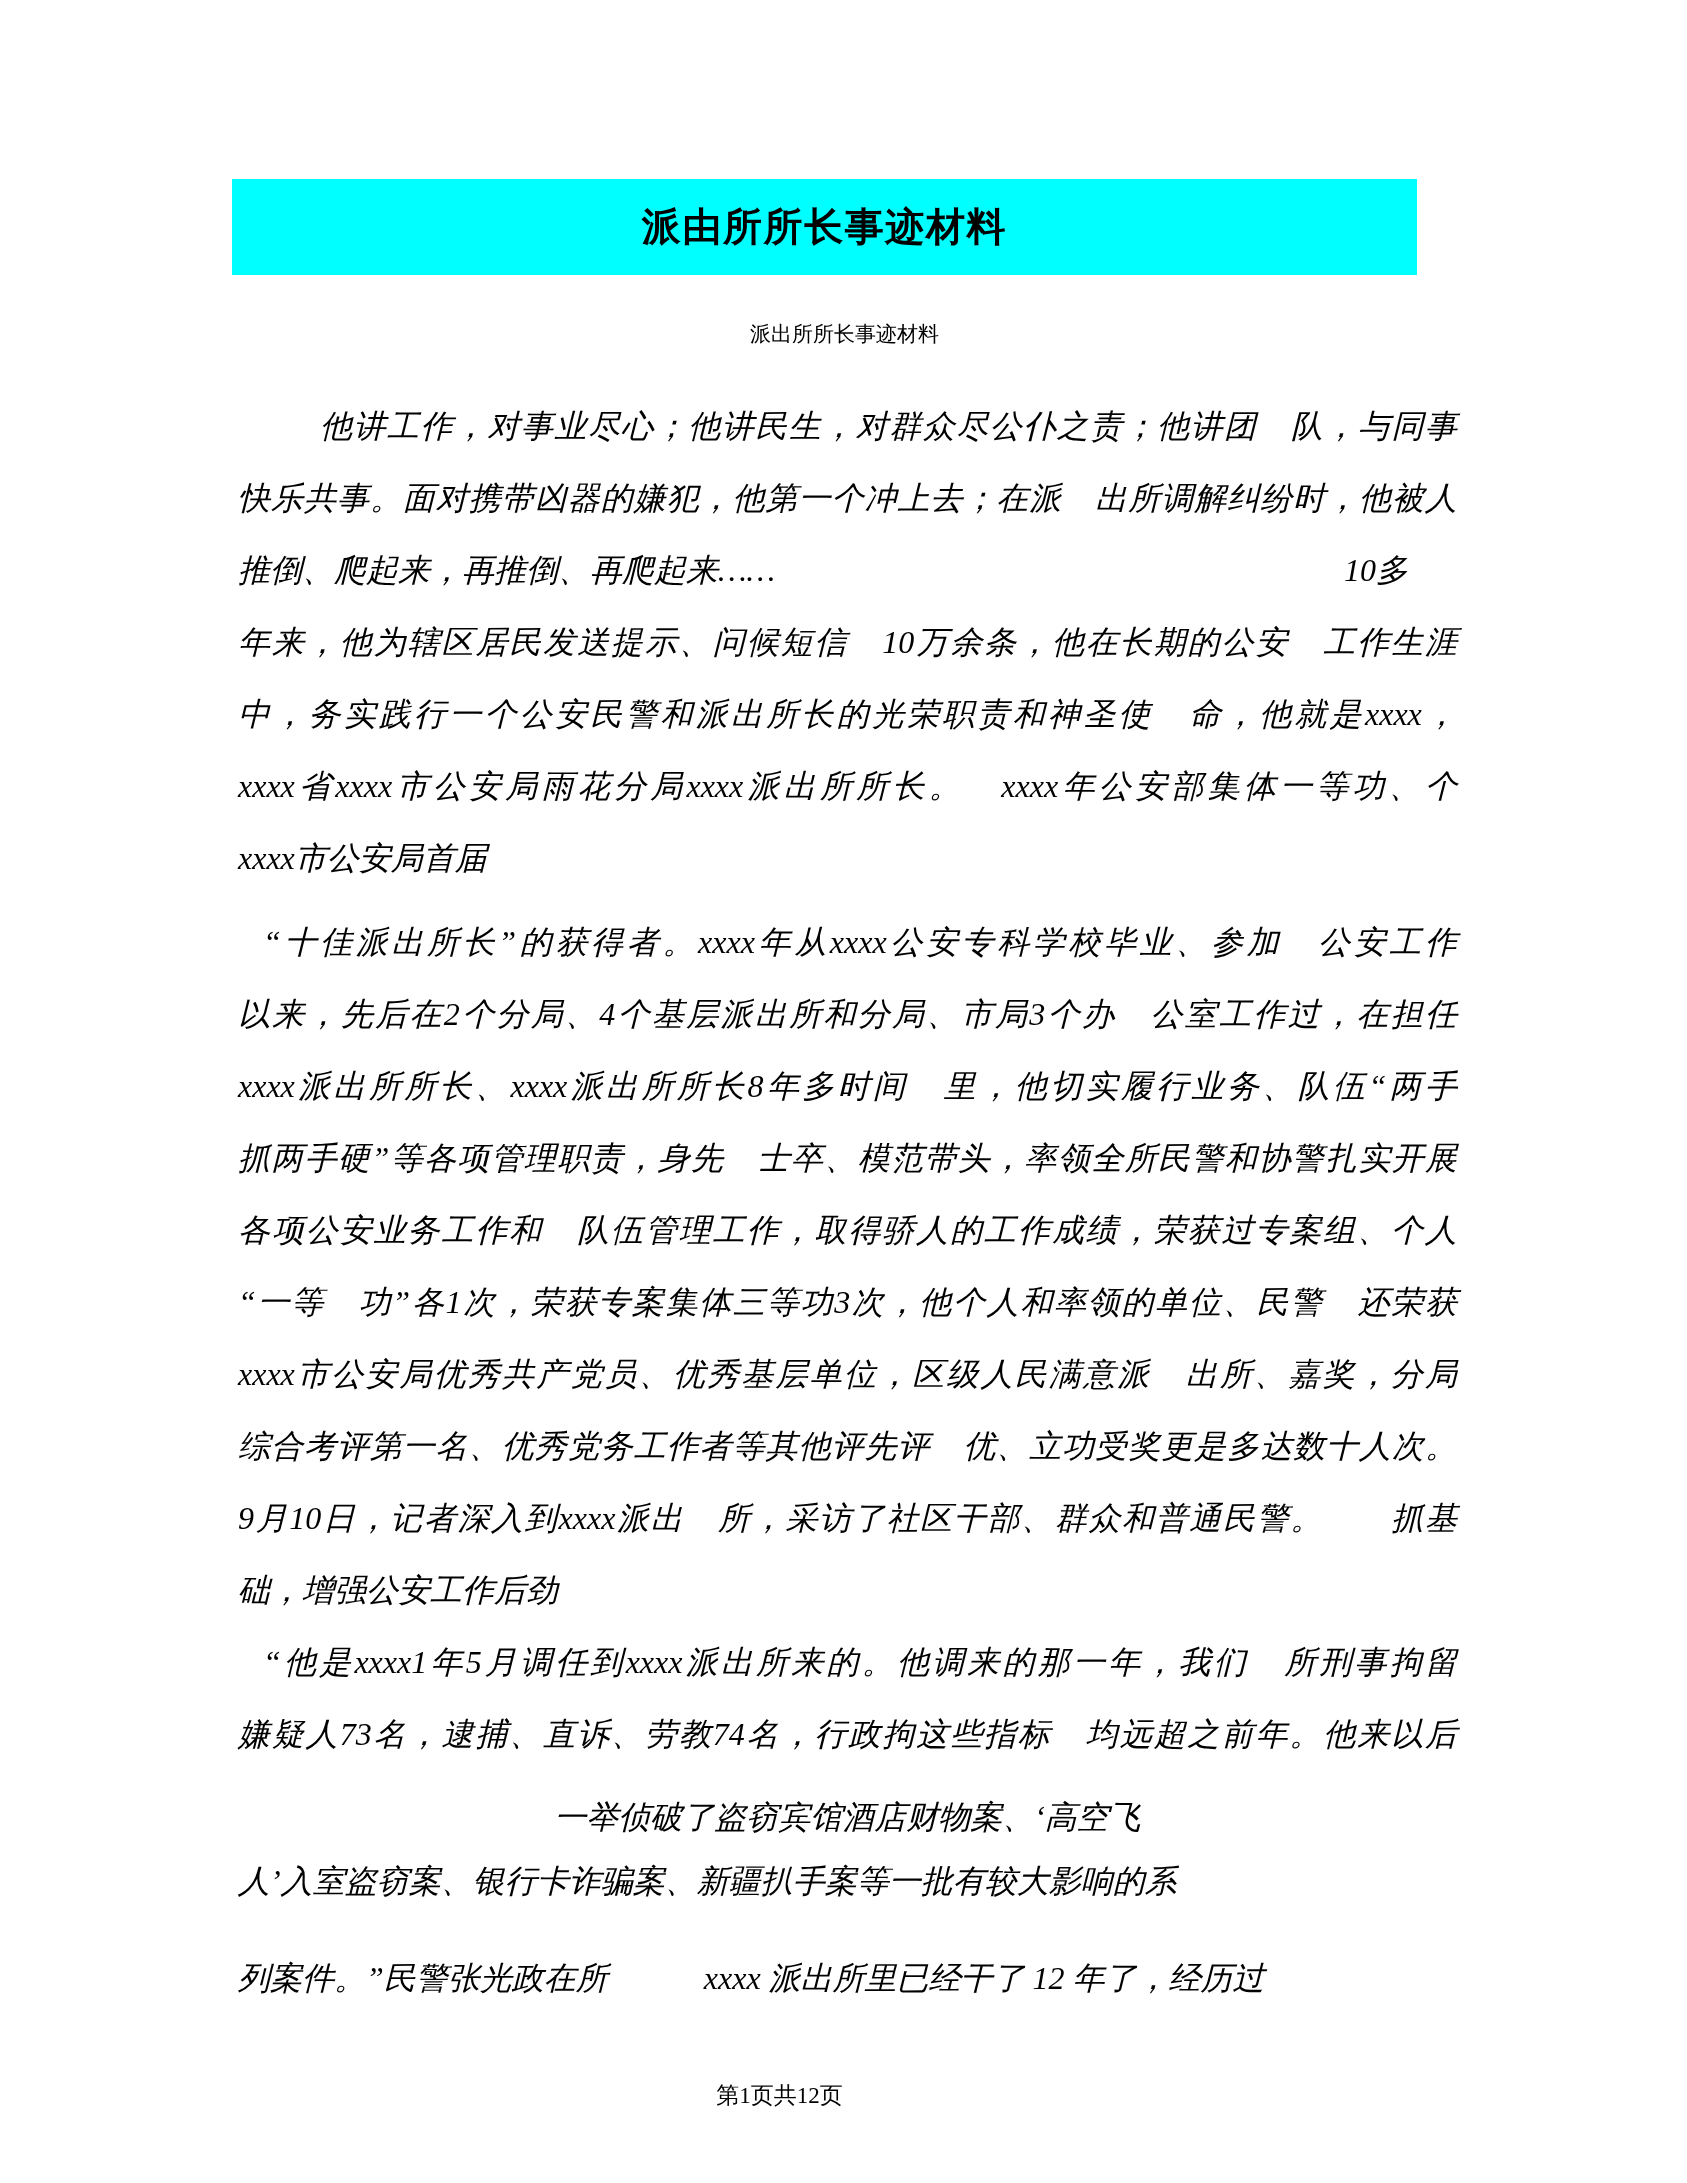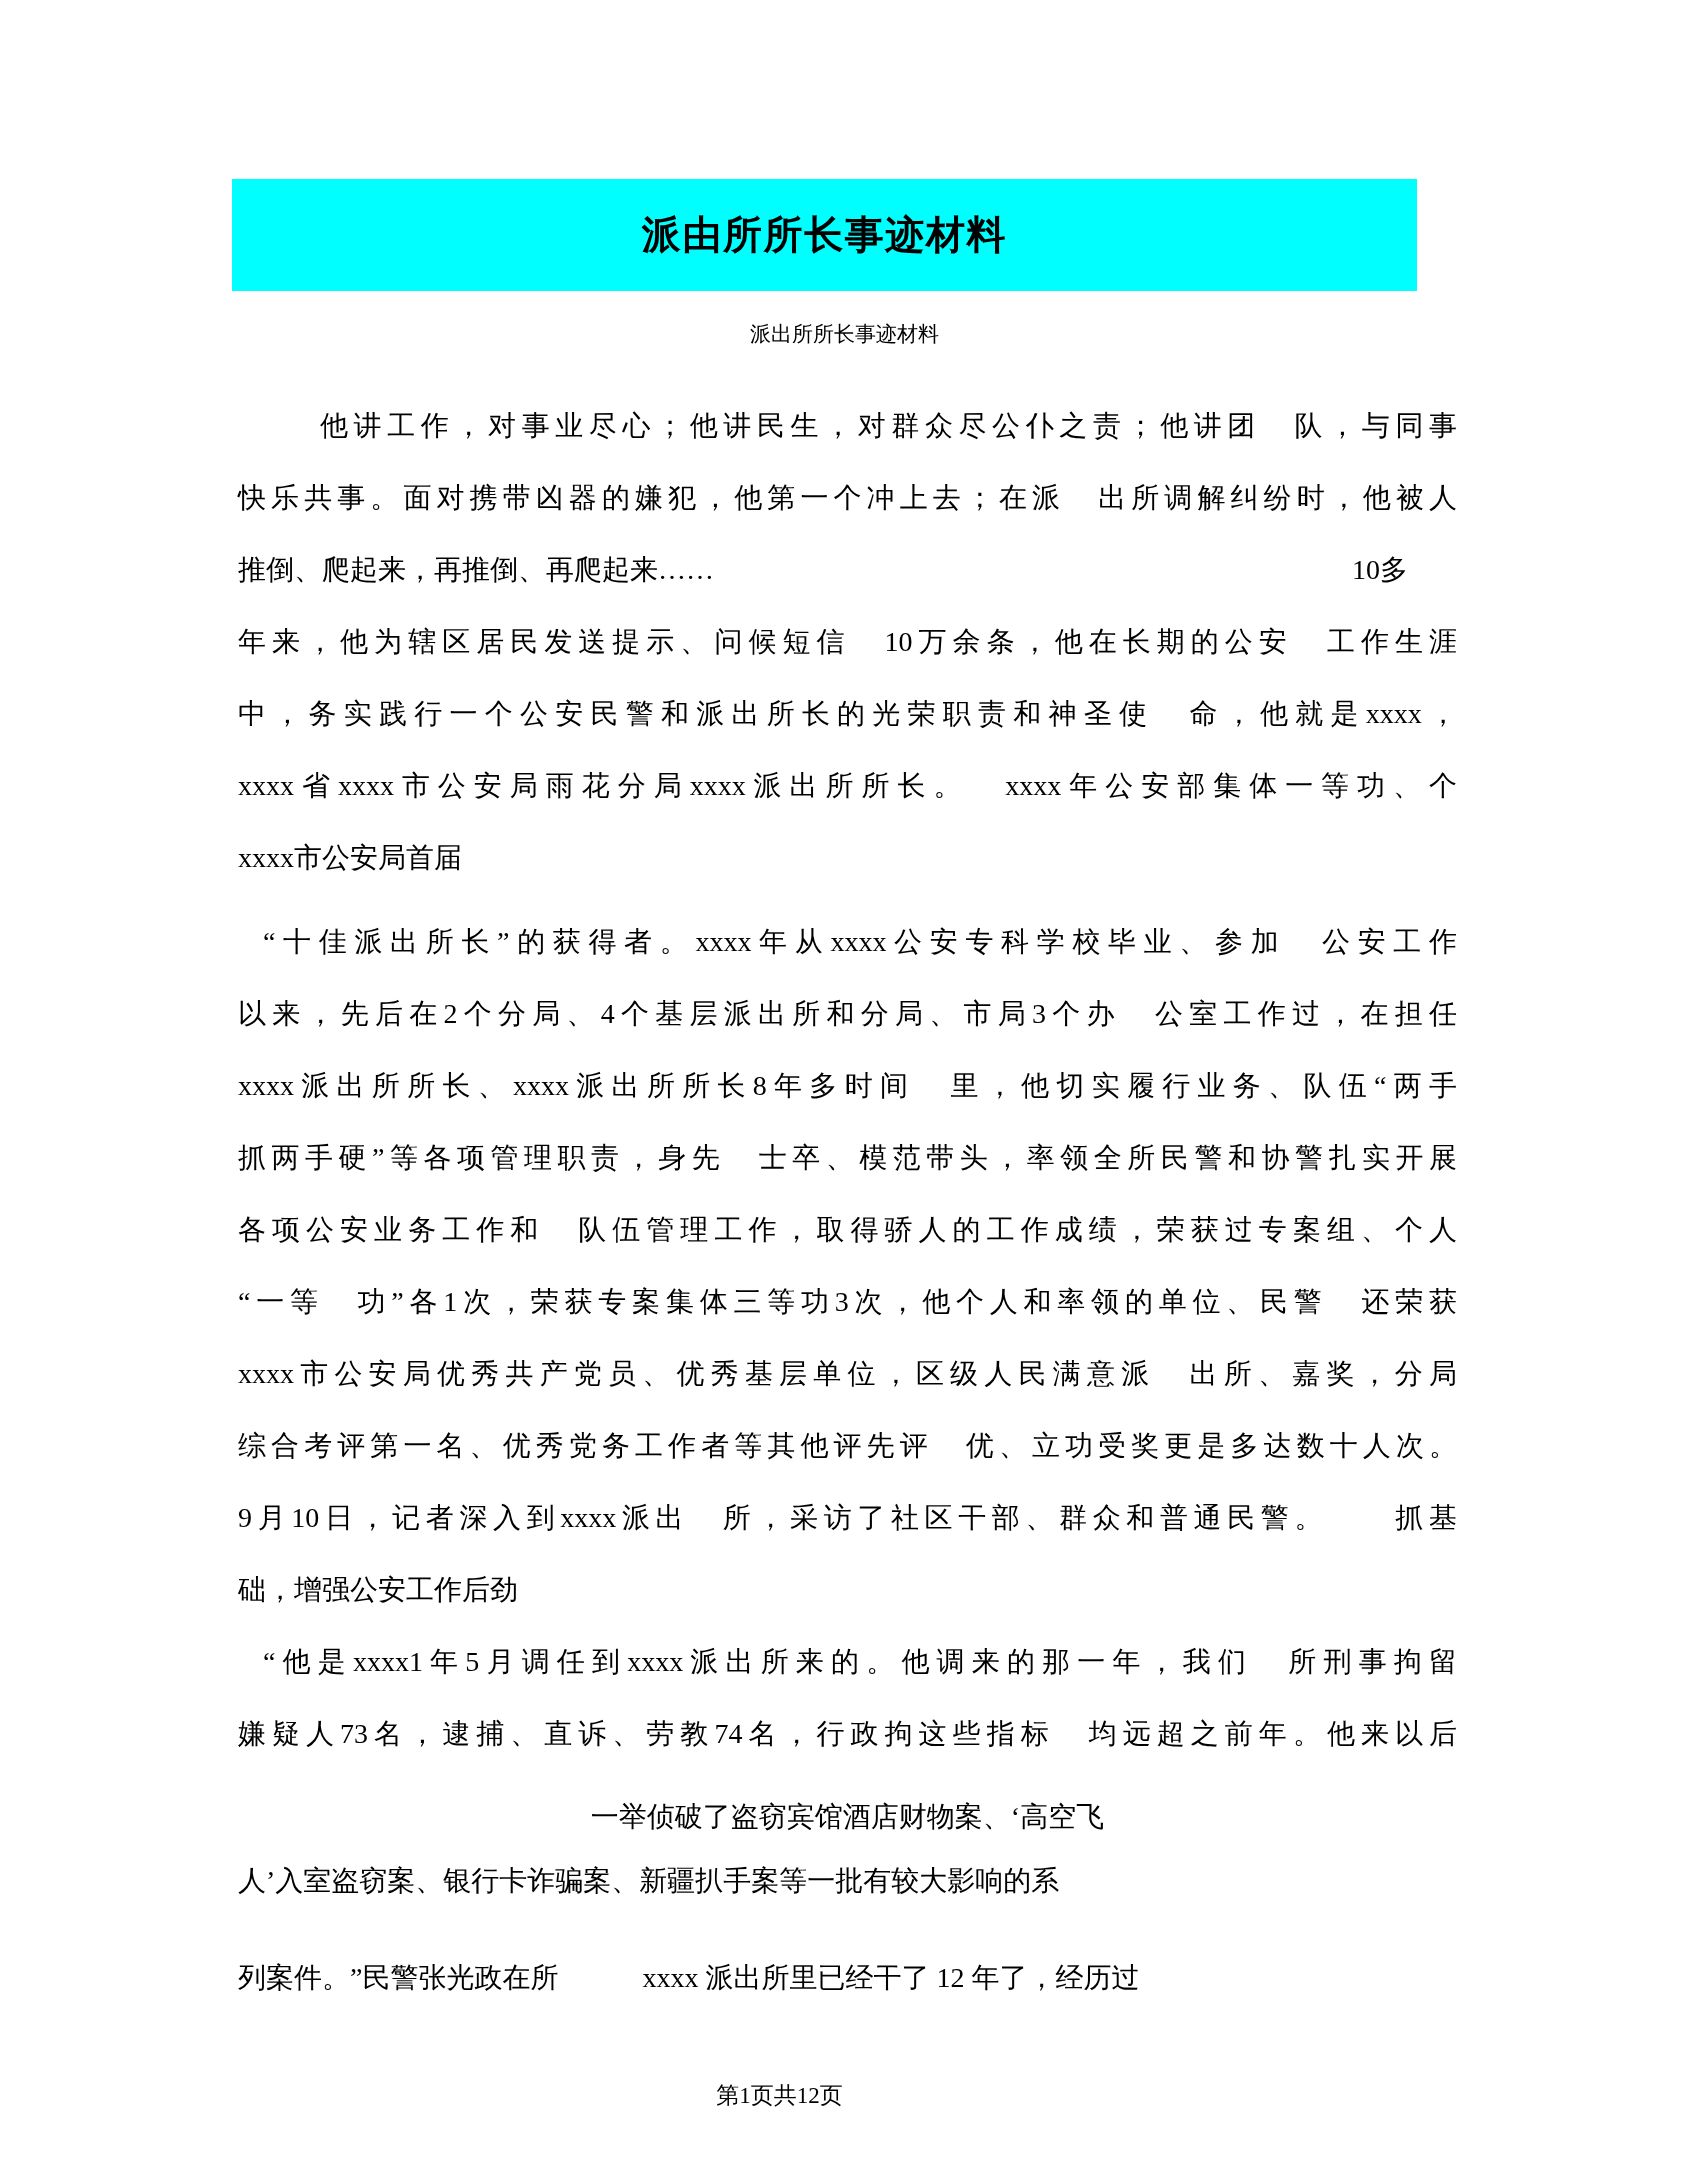--- a/index.html
+++ b/index.html
@@ -7,42 +7,43 @@
     position:relative;
     width:1687px; height:2183px;
     background:#ffffff;
     font-family:"Liberation Serif","DejaVu Serif",serif;
     color:#000;
     overflow:hidden;
   }
   .banner {
     position:absolute;
     left:232px; top:179px;
-    width:1185px; height:112px;
+    width:1185px; height:96px;
     display:flex; align-items:center; justify-content:center;
   }
   .banner-title {
     font-size:39px;
     font-weight:bold;
     letter-spacing:1.6px;
     white-space:pre;
   }
   .subtitle {
     position:absolute;
     left:232px; top:320px;
     width:1225px;
     text-align:center;
     font-size:21px;
     white-space:pre;
   }
   .doc-body {
     position:absolute;
     left:238px; top:390px;
     width:1219px;
-    font-size:28px;
+    font-size:32px;
+    font-style:italic;
   }
   .line {
     height:72px;
     line-height:72px;
     white-space:pre-wrap;
     text-align:left;
   }
   .justify { text-align:justify; text-align-last:justify; }
   .indent  { text-indent:82px; }
   .q-indent{ text-indent:25px; }

